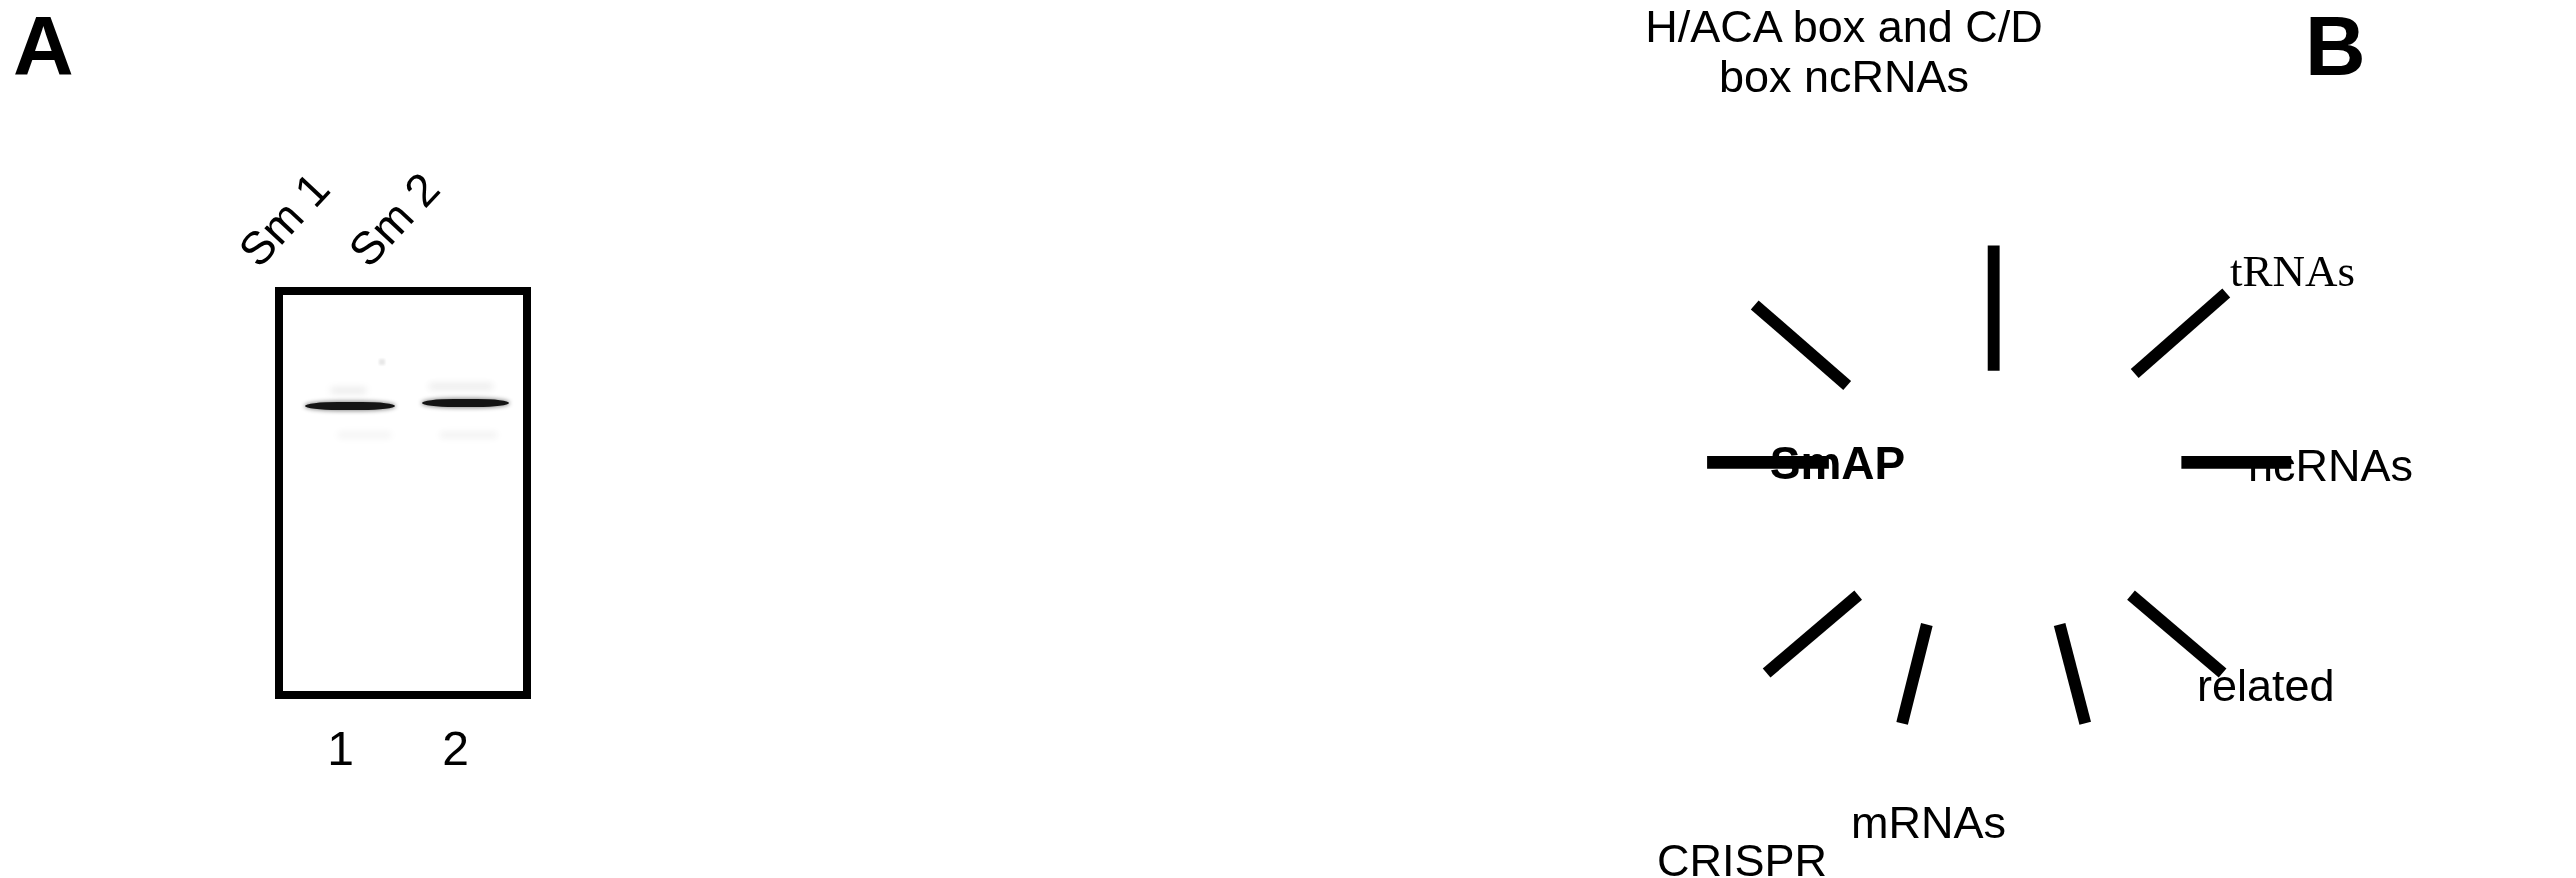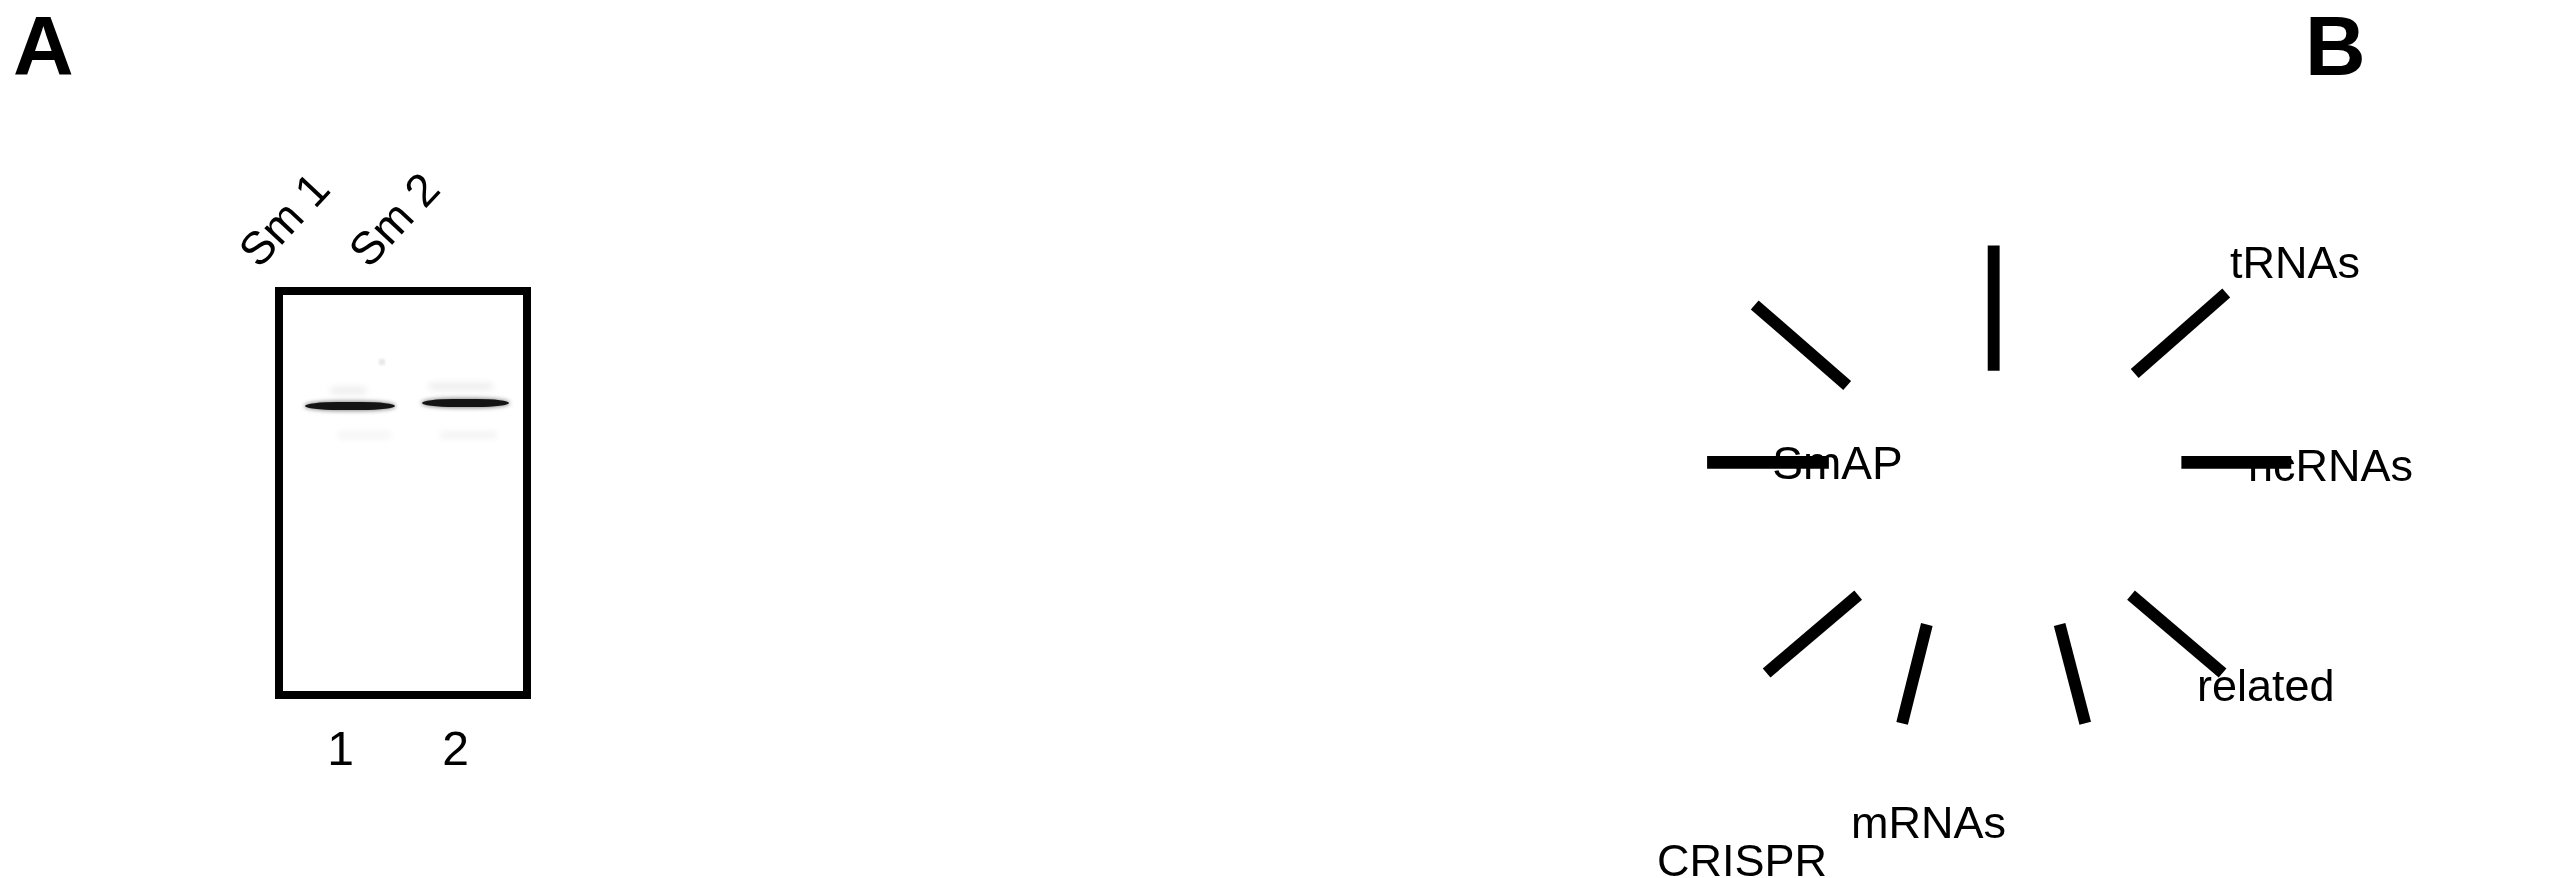--- a/index.html
+++ b/index.html
@@ -99,29 +99,29 @@
 
   .node-label {
     position: absolute;
     font-family: "Liberation Sans", sans-serif;
     font-size: 45px;
     line-height: 1.12;
     white-space: pre;
     color: #000;
   }
   .node-label.center {
-    font-weight: normal;
+    font-weight: bold;
     font-size: 46px;
   }
   .node-label.multiline { text-align: center; white-space: pre-line; }
 
   
   #lbl-hacaCD   { left: 485px; top: 1.8px;   width: 430px; }
   #lbl-unknown  { left: 90px;  top: 231px; }
-  #lbl-trnas    { left: 1086px; top: 238px; }
+  #lbl-trnas    { left: 1086px; top: 246px; font-family: Liberation Serif, serif; }
   #lbl-rnasep   { left: 92px; top: 441px; }
   #lbl-rrnas    { left: 1104px; top: 441px; }
   #lbl-snornas  { left: 1053px; top: 661px; }
   #lbl-tnrelated{ left: 145px; top: 661px; }
   #lbl-crispr   { left: 513px; top: 836px; }
   #lbl-mrnas    { left: 707px; top: 798px; }
   #lbl-smap     { left: 602px; top: 438px; width: 183px; text-align: center; }
 </style>
 </head>
 <body>
@@ -171,20 +171,22 @@
         <line x1="680" y1="735" x2="780" y2="650"></line>
 
         <line x1="855" y1="682" x2="828" y2="790"></line>
 
         <line x1="1000" y1="682" x2="1028" y2="790"></line>
 
         <line x1="1078" y1="650" x2="1178" y2="735"></line>
       </g>
     </svg>
 
+    <div class="node-label multiline" id="lbl-hacaCD">H/ACA  box  and C/D
+box  ncRNAs</div>
 
 
     <div class="node-label" id="lbl-trnas">tRNAs</div>
 
 
     <div class="node-label" id="lbl-rrnas">ncRNAs</div>
 
 
     <div class="node-label" id="lbl-snornas">related</div>
 

